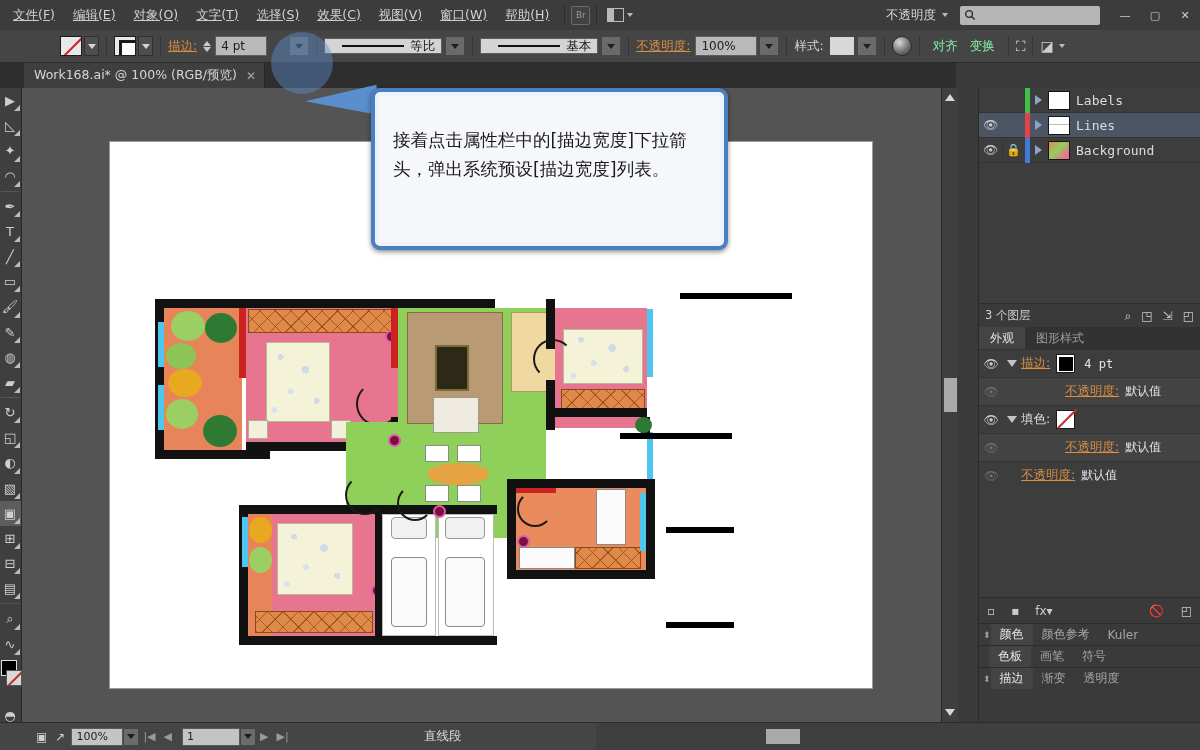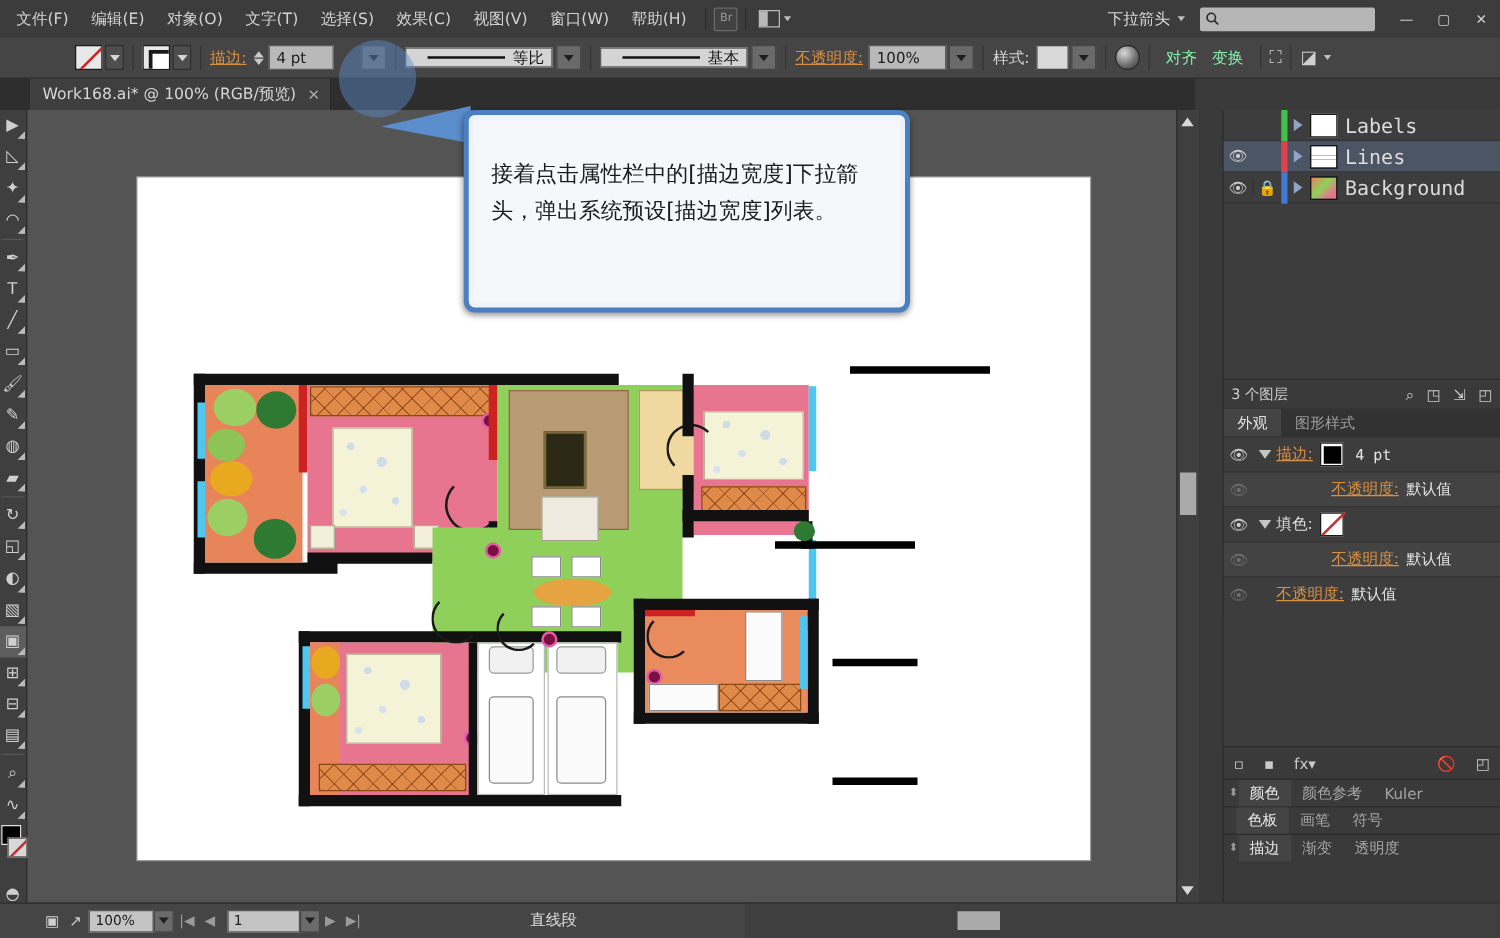--- a/index.html
+++ b/index.html
@@ -10,21 +10,21 @@
     font-size:12px; color:#c8c8c8;
     position:relative;
   }
   .app { position:absolute; inset:0; }
 
   
   .menubar {
     position:absolute; left:0; top:0; width:1200px; height:30px;
     background:#3c3c3c; display:flex; align-items:center;
   }
-  .menu-items { display:flex; align-items:flex-start; padding-left:4px; }
+  .menu-items { display:flex; align-items:flex-start; padding-left:4px;text-decoration:underline; }
   .menu-item {
     padding:4px 9px; font-size:12.5px; color:#d2d2d2; white-space:nowrap;
   }
   .mb-sep { width:1px; height:18px; background:#2b2b2b; margin:0 6px; }
   .br-btn {
     width:19px; height:19px; border:1px solid #6a6a6a; border-radius:2px;
     font-size:9px; color:#9a9a9a; display:flex; align-items:center;
     justify-content:center; background:#424242;
   }
   .arrange-btn { display:flex; align-items:center; gap:3px; padding:2px 4px; }
@@ -210,21 +210,21 @@
   .layers-body { background:#3d3d3d; height:215px; position:relative;}
   .lrow { display:flex; align-items:center; height:25px; border-bottom:1px solid #323232; }
   .lrow.selected { background:#4c5563; }
   .lc-eye { width:23px; display:flex; justify-content:center; color:#cfcfcf; font-size:12px;}
   .lc-lock { width:23px; display:flex; justify-content:center; color:#cfcfcf; font-size:12px; border-left:1px solid #333;}
   .lc-color { width:5px; height:25px; }
   .lc-tri { width:16px; display:flex; justify-content:center;}
   .tri-r { width:0;height:0;border-top:5px solid transparent;border-bottom:5px solid transparent;border-left:7px solid #8fa5c7;}
   .tri-d { width:0;height:0;border-left:5px solid transparent;border-right:5px solid transparent;border-top:7px solid #c4c4c4;}
   .lc-thumb { width:22px; height:19px; border:1px solid #151515; margin:0 6px 0 2px; background:#fff;}
-  .lc-name { font-size:16px; color:#dcdcdc; font-family:"DejaVu Sans Mono","Liberation Mono",monospace;}
+  .lc-name { font-size:13px; color:#dcdcdc; font-family:"DejaVu Sans Mono","Liberation Mono",monospace;}
   .layers-foot { height:24px; background:#3a3a3a; display:flex; align-items:center;
                  padding:0 6px; gap:10px; border-top:1px solid #2d2d2d;}
   .lf-count { font-size:11.5px; color:#cfcfcf; margin-right:auto;}
   .lf-ico { color:#cbcbcb; font-size:12px; }
 
   .appear-body { background:#3d3d3d; }
   .ap-head { display:flex; align-items:center; height:26px; padding-left:5px; gap:9px; background:#3d3d3d;}
   .ap-sw { width:19px; height:19px; background:#fff; border:1.5px solid #1a1a1a; }
   .ap-title { font-size:13px; color:#efefef; font-weight:bold;}
   .ap-row { display:flex; align-items:center; height:28px; border-top:1px solid #333; }
@@ -279,21 +279,21 @@
     <div class="mb-sep"></div>
     <div class="br-btn">Br</div>
     <div class="mb-sep"></div>
     <div class="arrange-btn">
       <span class="arr-ico">
           <i></i>
         </span>
       <span class="caret"></span>
     </div>
     <div class="ws-label">
-      <span>下拉箭头</span>
+      <span>不透明度</span>
       <span class="caret"></span>
     </div>
     <div class="search-box">
       <svg width="12" height="12" viewBox="0 0 12 12">
         <circle cx="5" cy="5" r="3.4" fill="none" stroke="#2a2a2a" stroke-width="1.3"></circle>
         <line x1="7.5" y1="7.5" x2="10.6" y2="10.6" stroke="#2a2a2a" stroke-width="1.4"></line>
       </svg>
     </div>
     <div class="win-ctrl">
       <div class="win-btn">—</div>

